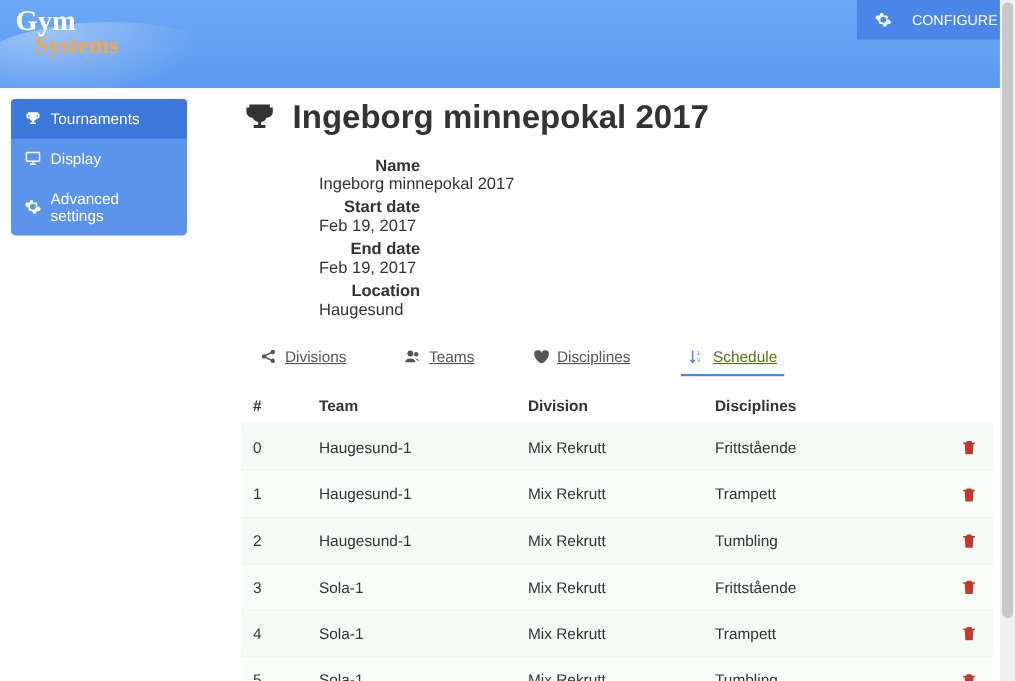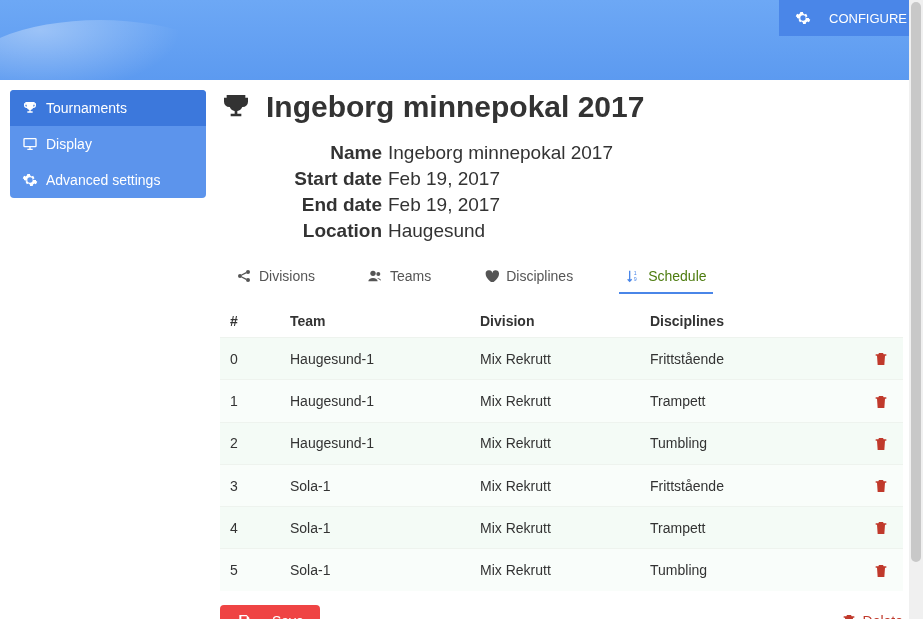--- a/index.html
+++ b/index.html
@@ -5,50 +5,54 @@
   * { box-sizing: border-box; margin: 0; padding: 0; }
   body { font-family: -apple-system, "Helvetica Neue", Arial, sans-serif; font-size: 14px; color: #333; background: #fff; width: 923px; height: 619px; overflow: hidden; position: relative; }
   .topbar { position: relative; height: 80px; background: linear-gradient(180deg, #6da8f5 0%, #5c9af0 100%); }
   .topbar::before { content: ""; position: absolute; left: -40px; top: 20px; width: 280px; height: 120px; background: radial-gradient(ellipse 200px 90px at 80px 10px, rgba(255,255,255,0.35), rgba(255,255,255,0) 70%); border-radius: 50%; }
   .logo { position: absolute; left: 14px; top: 6px; font-family: "Comic Sans MS", cursive; font-weight: bold; line-height: 1; }
   .logo .l1 { color: #fff; font-size: 26px; display: block; }
   .logo .l2 { color: #f3a64a; font-size: 22px; display: block; margin-left: 18px; margin-top: -2px; }
   .configure { position: absolute; right: 0; top: 0; height: 36px; background: #4a86e8; color: #fff; display: flex; align-items: center; gap: 18px; padding: 0 16px; font-size: 13px; cursor: pointer; }
   .layout { display: flex; }
   .sidebar { width: 190px; padding: 10px 0 0 10px; flex-shrink: 0; }
-  .nav { background: #5c94ec; border-radius: 4px; overflow: hidden; width: 196px; }
+  .nav { background: #5c94ec; border-radius: 4px; overflow: hidden; width: 160px; }
   .nav-item { display: flex; align-items: center; gap: 8px; padding: 10px 12px; color: #fff; font-size: 14px; cursor: pointer; }
   .nav-item.active { background: #3c78dc; }
   .nav-item svg, .nav-item .ico { width: 16px; height: 16px; flex-shrink: 0; }
   .main { flex: 1; padding: 10px 20px 20px 30px; }
   h1 { font-size: 30px; font-weight: 600; display: flex; align-items: center; gap: 14px; margin-bottom: 18px; }
   .meta { margin-left: 70px; margin-bottom: 18px; }
-  .meta-row { display: flex; margin-bottom: 4px; font-size: 19px; }
+  .meta-row { display: flex; margin-bottom: 4px; font-size: 15px; flex-direction: column; }
   .meta-label { width: 92px; text-align: right; font-weight: 700; margin-right: 6px; }
   .tabs { display: flex; gap: 40px; border-bottom: 1px solid transparent; margin-bottom: 10px; padding-left: 10px; }
-  .tab { display: flex; align-items: flex-end; gap: 7px; padding: 8px 6px 10px; color: #555; cursor: pointer; position: relative; }
+  .tab { display: flex; align-items: flex-end; gap: 7px; padding: 8px 6px 10px; color: #555; cursor: pointer; position: relative; text-decoration: underline; }
   .tab.active { color: #4d7c0f; }
   .tab.active::after { content: ""; position: absolute; left: 0; right: 0; bottom: 0; height: 2px; background: #4a86e8; }
   table { width: 100%; border-collapse: collapse; }
   thead th { text-align: left; font-weight: 700; padding: 8px 10px; font-size: 14px; }
   tbody td { padding: 12px 10px; font-size: 14px; border-top: 1px solid #eef3ee; }
   tbody tr { background: #f4fbf6; }
   tbody tr:nth-child(even) { background: #f9fdfa; }
   .trash { color: #c0392b; cursor: pointer; }
   .actions { display: flex; justify-content: space-between; align-items: center; margin-top: 14px; }
   .btn-save { background: #ef4444; color: #fff; border: none; border-radius: 4px; padding: 8px 16px; font-size: 14px; display: flex; align-items: center; gap: 20px; cursor: pointer; }
   .btn-delete { color: #c0392b; display: flex; align-items: center; gap: 6px; cursor: pointer; font-size: 14px; }
   .scrollbar { position: absolute; right: 0; top: 0; bottom: 0; width: 14px; background: #f0f0f0; }
   .scroll-thumb { position: absolute; left: 2px; right: 2px; top: 2px; height: 560px; background: #c8c8c8; border-radius: 5px; }
   .ico-svg { width: 16px; height: 16px; display: inline-block; vertical-align: middle; }
 </style>
 </head>
 <body>
 
 <div class="topbar">
+  <div class="logo">
+    <span class="l1">Gym</span>
+    <span class="l2">Systems</span>
+  </div>
   <div class="configure">
     <svg class="ico-svg" viewBox="0 0 24 24" fill="#fff">
         <path d="M12 8a4 4 0 100 8 4 4 0 000-8zm9 4a7 7 0 01-.1 1.2l2 1.6-2 3.4-2.4-.8a7 7 0 01-2 1.2l-.4 2.4h-4l-.4-2.4a7 7 0 01-2-1.2l-2.4.8-2-3.4 2-1.6A7 7 0 013 12a7 7 0 01.1-1.2l-2-1.6 2-3.4 2.4.8a7 7 0 012-1.2L7.9 3h4l.4 2.4a7 7 0 012 1.2l2.4-.8 2 3.4-2 1.6c.1.4.1.8.1 1.2z"></path>
       </svg>
     <span>CONFIGURE</span>
   </div>
 </div>
 
 <div class="layout">
   <aside class="sidebar">

